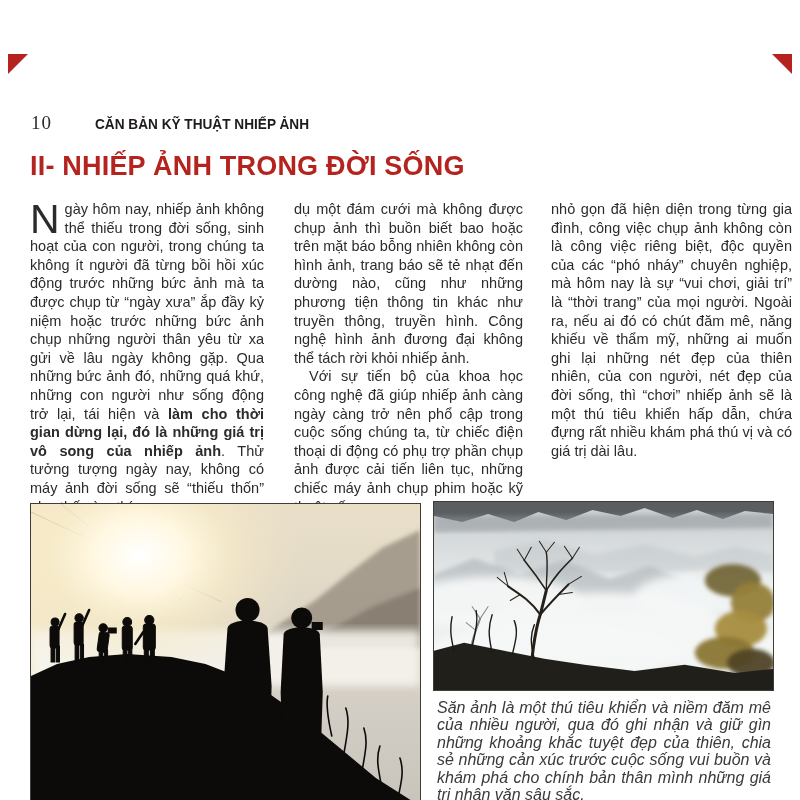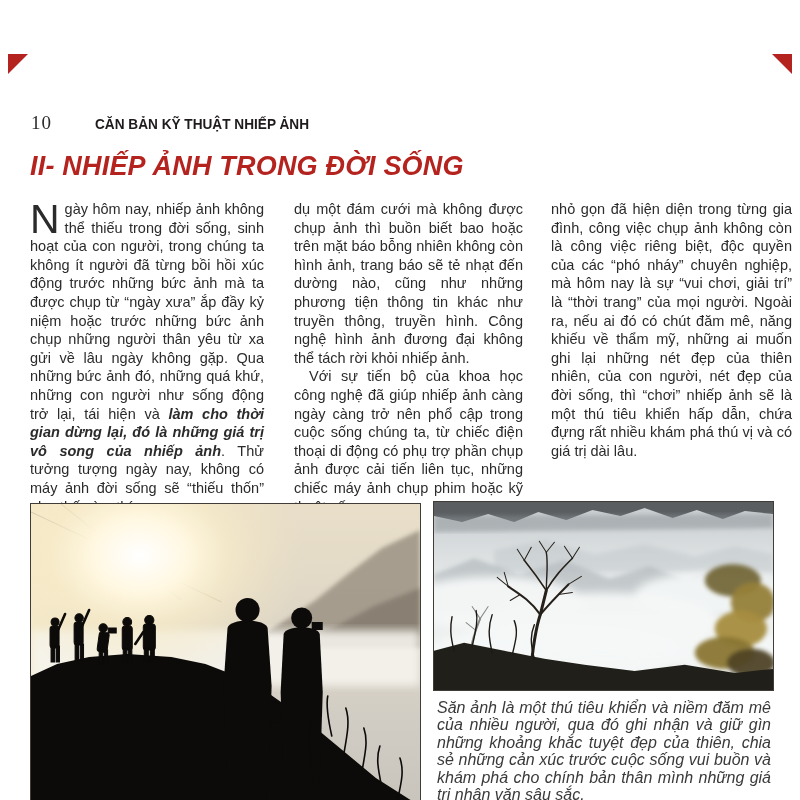--- a/index.html
+++ b/index.html
@@ -11,29 +11,29 @@
   .tri-tr{right:8px;top:6px;border-right:20px solid var(--accent);border-bottom:20px solid transparent;}
   .tri-br{right:8px;bottom:6px;border-right:20px solid var(--accent);border-top:20px solid transparent;}
   .slant-bl{position:absolute;left:96px;bottom:5px;width:34px;height:8px;background:var(--accent);
             transform:skewX(-28deg);}
   
   .pageno{position:absolute;left:31px;top:64px;font-family:"Liberation Serif",serif;
           font-size:19px;letter-spacing:1px;color:#2b2b2b;}
   .runhead{position:absolute;left:95px;top:68px;font-size:14.5px;font-weight:bold;color:#1f1b1c;
            transform:scaleX(.94);transform-origin:left;white-space:nowrap;}
   .title{position:absolute;left:30px;top:103px;font-size:27px;font-weight:bold;color:var(--accent);
-         letter-spacing:.2px;white-space:nowrap;font-style:italic;}
+         letter-spacing:.2px;white-space:nowrap;}
   
   .col{position:absolute;top:152px;font-size:14.5px;line-height:18.6px;text-align:justify;}
   .col p{margin:0;}
   .col1{left:30px;width:234px;}
   .col2{left:294px;width:229px;}
   .col3{left:551px;width:241px;}
   .dropcap{float:left;font-size:41px;line-height:34px;padding:2px 5px 0 0;color:#2b2b2b;}
-  .bi{font-weight:bold;font-style:italic;}
+  .bi{font-weight:bold;}
   .indent{text-indent:15px;}
   
   .photo{position:absolute;border:1px solid #403c38;overflow:hidden;background:#ddd;}
   .photo-left{left:30px;top:455px;width:389px;height:302px;}
   .photo-right{left:433px;top:453px;width:339px;height:188px;}
   .photo svg{display:block;width:100%;height:100%;}
   .caption{position:absolute;left:437px;top:651px;width:334px;font-size:16px;line-height:17.4px;
            font-style:italic;color:#3a3a3a;text-align:justify;}
   .page{--accent:#b5231f;}
 </style>

